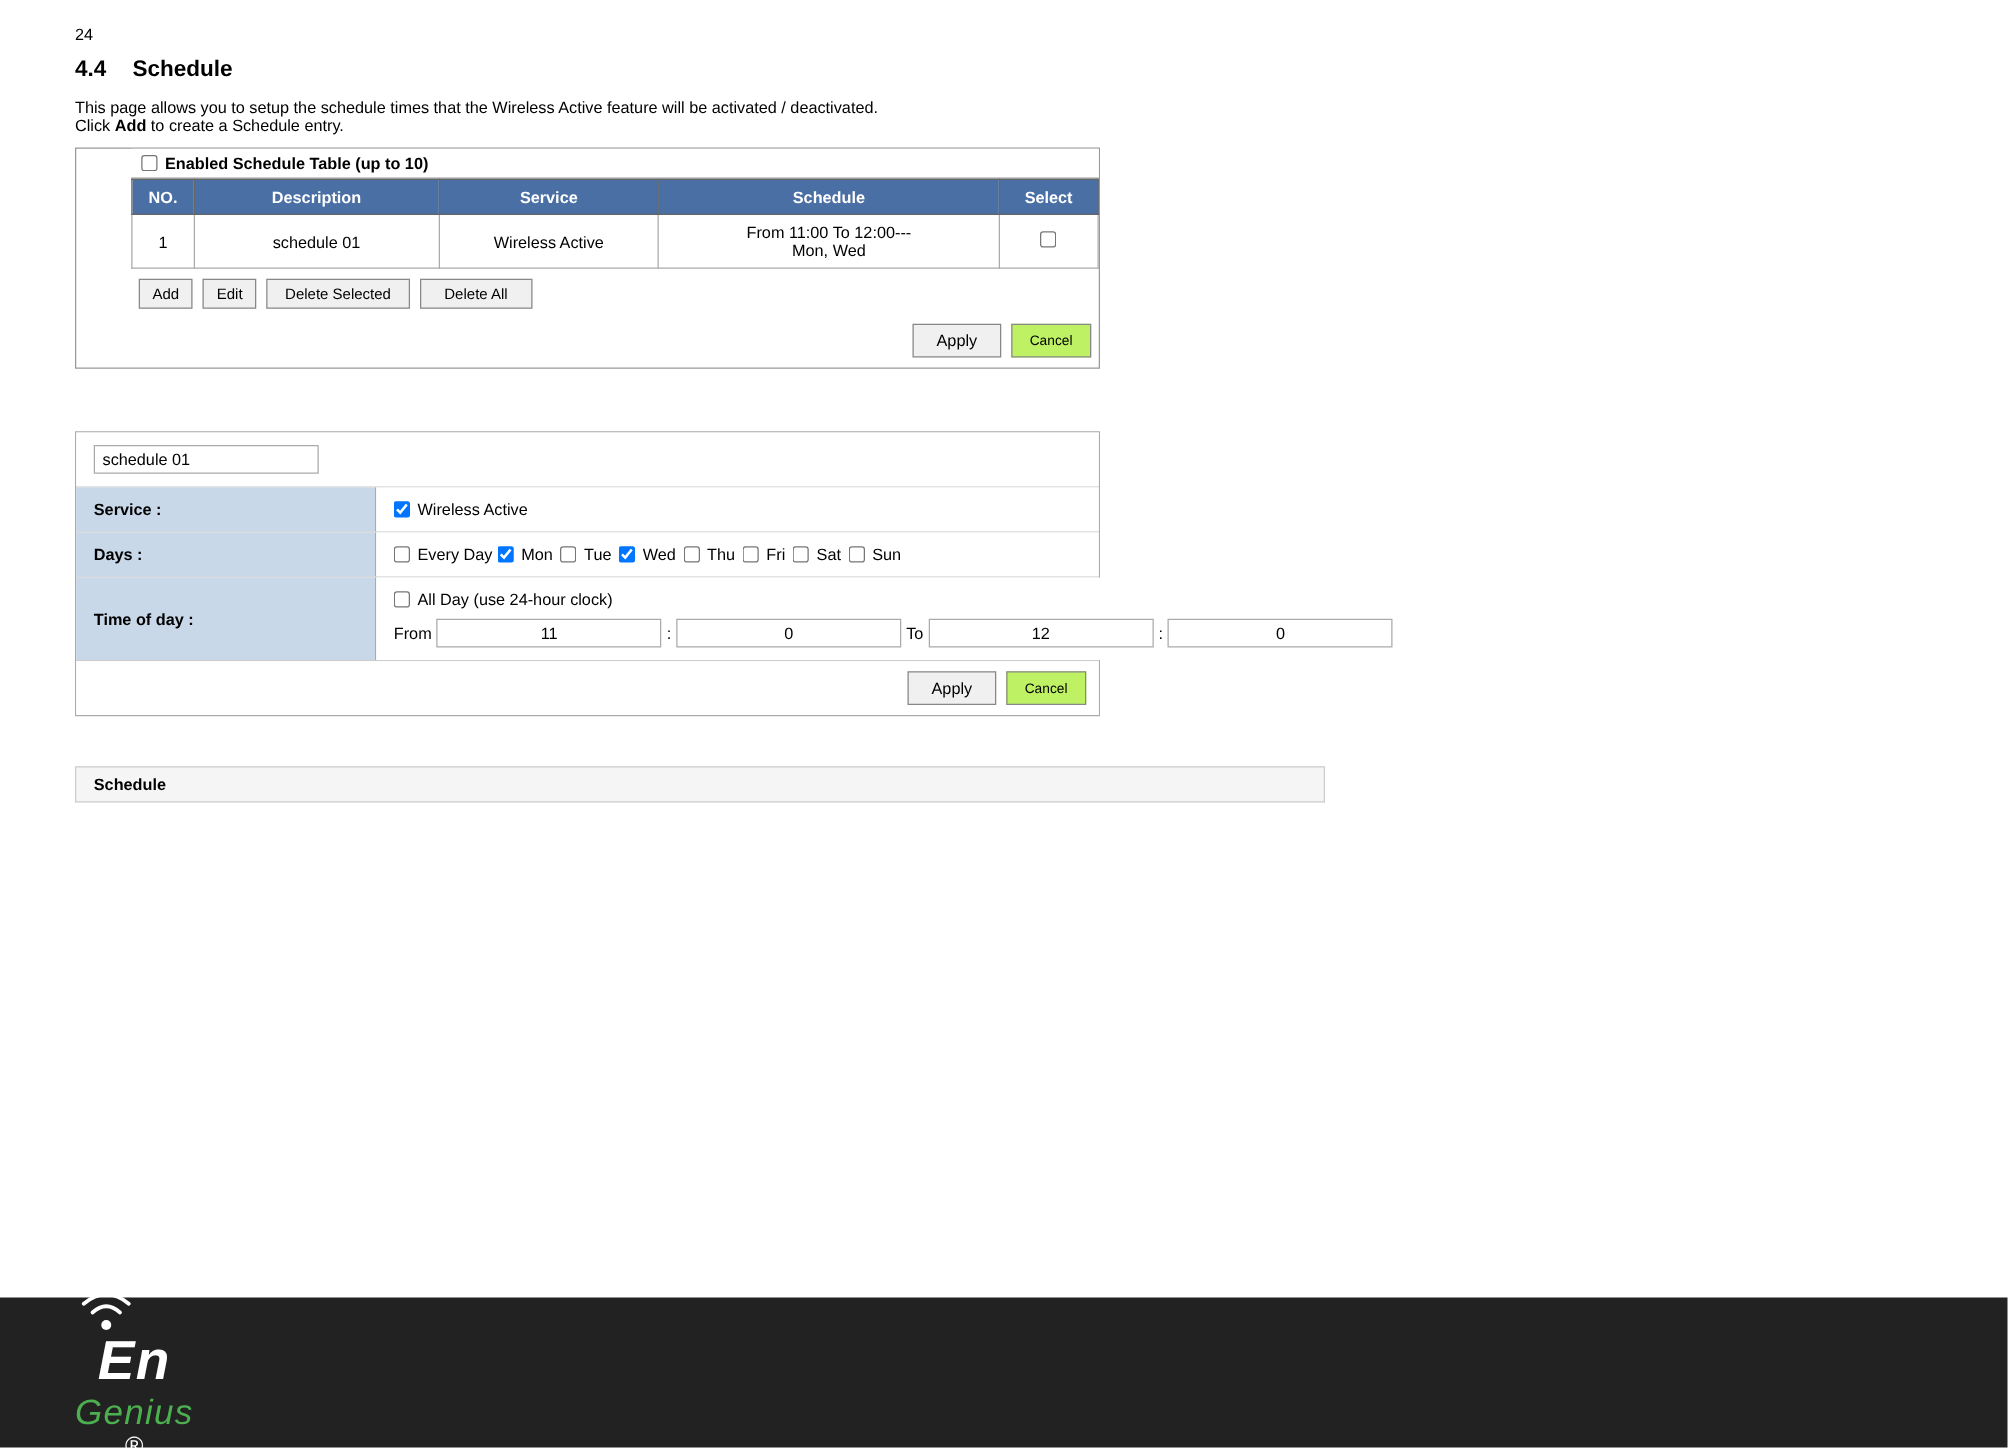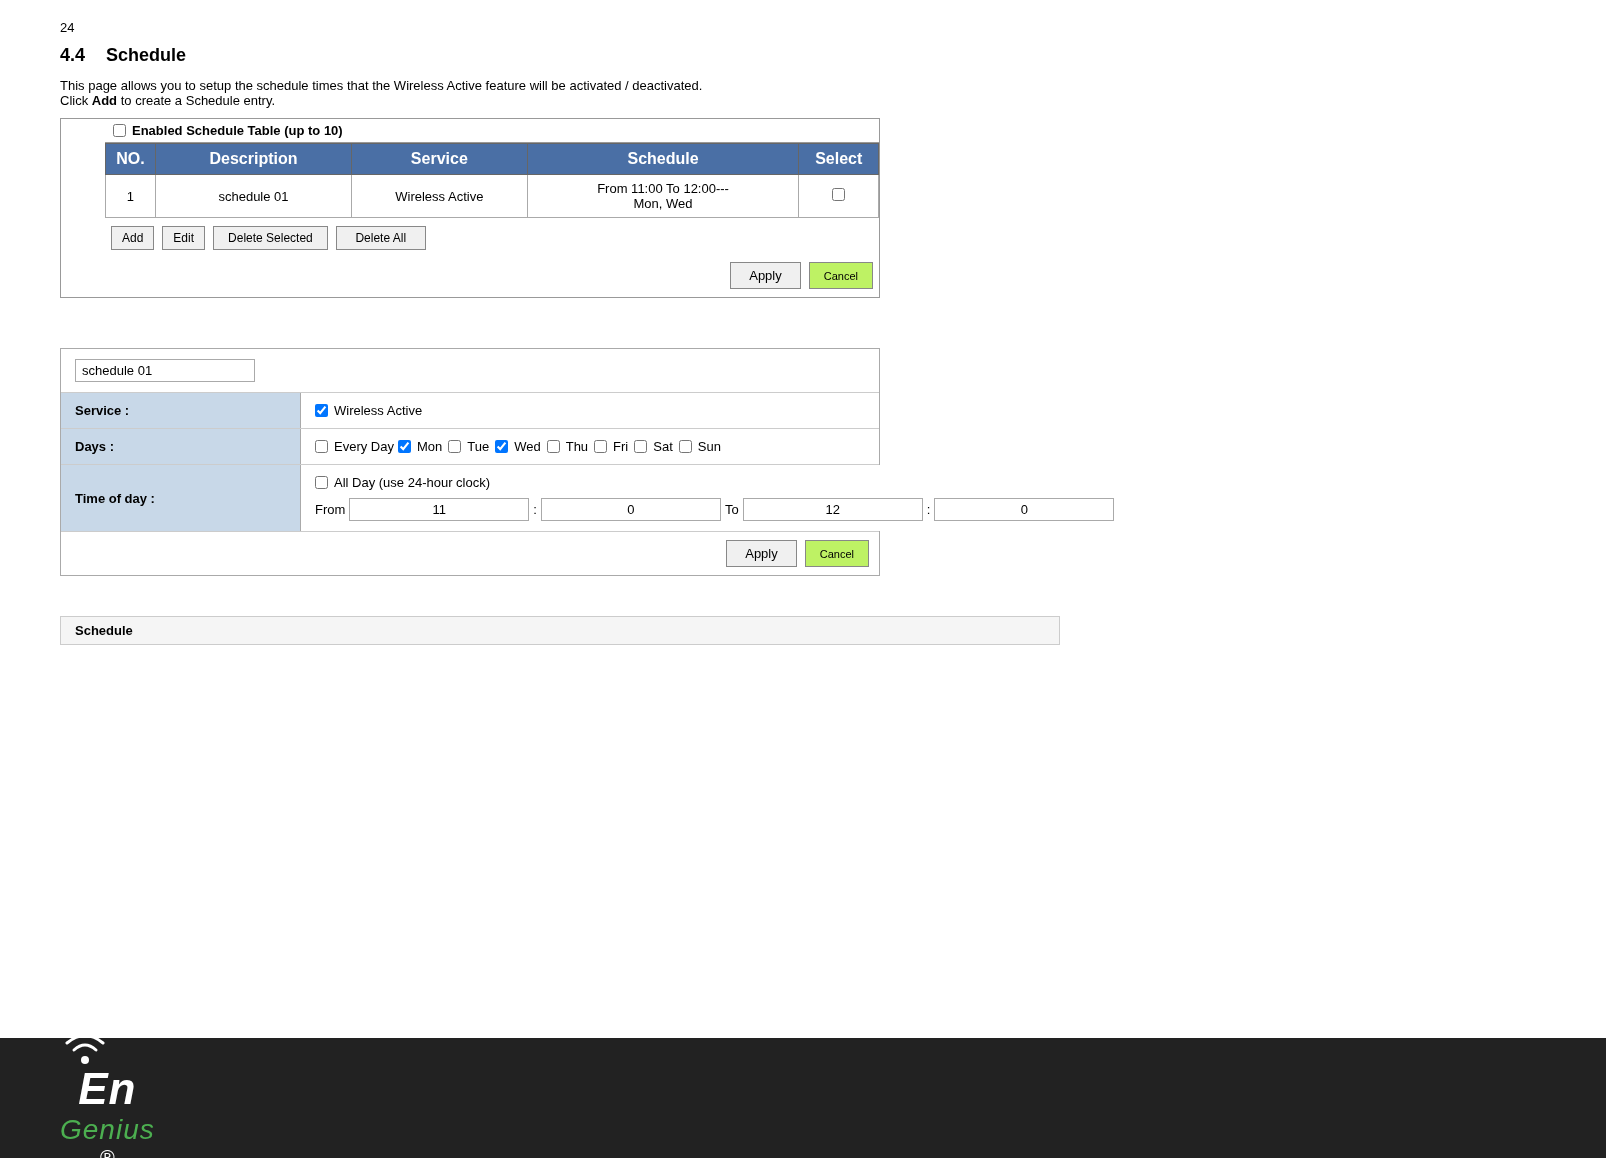--- a/index.html
+++ b/index.html
@@ -70,21 +70,21 @@
 
     table.schedule-tbl {
       width: 100%;
       border-collapse: collapse;
     }
 
     table.schedule-tbl th {
       background: #4a6fa5;
       color: #fff;
       font-weight: bold;
-      font-size: 16px;
+      font-size: 13px;
       padding: 6px 10px;
       border: 1px solid #666;
       text-align: center;
     }
 
     table.schedule-tbl td {
       border: 1px solid #aaa;
       padding: 6px 10px;
       text-align: center;
       font-size: 13px;

